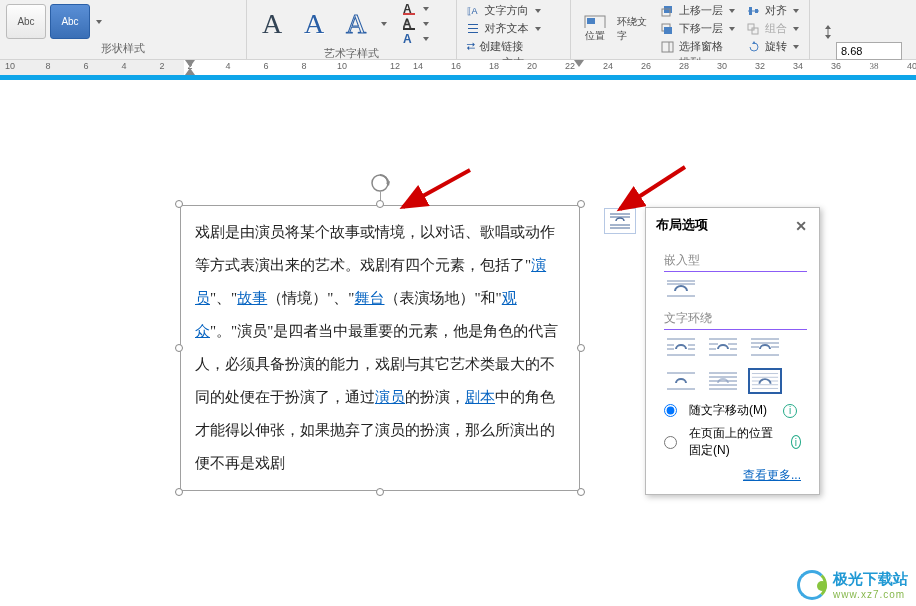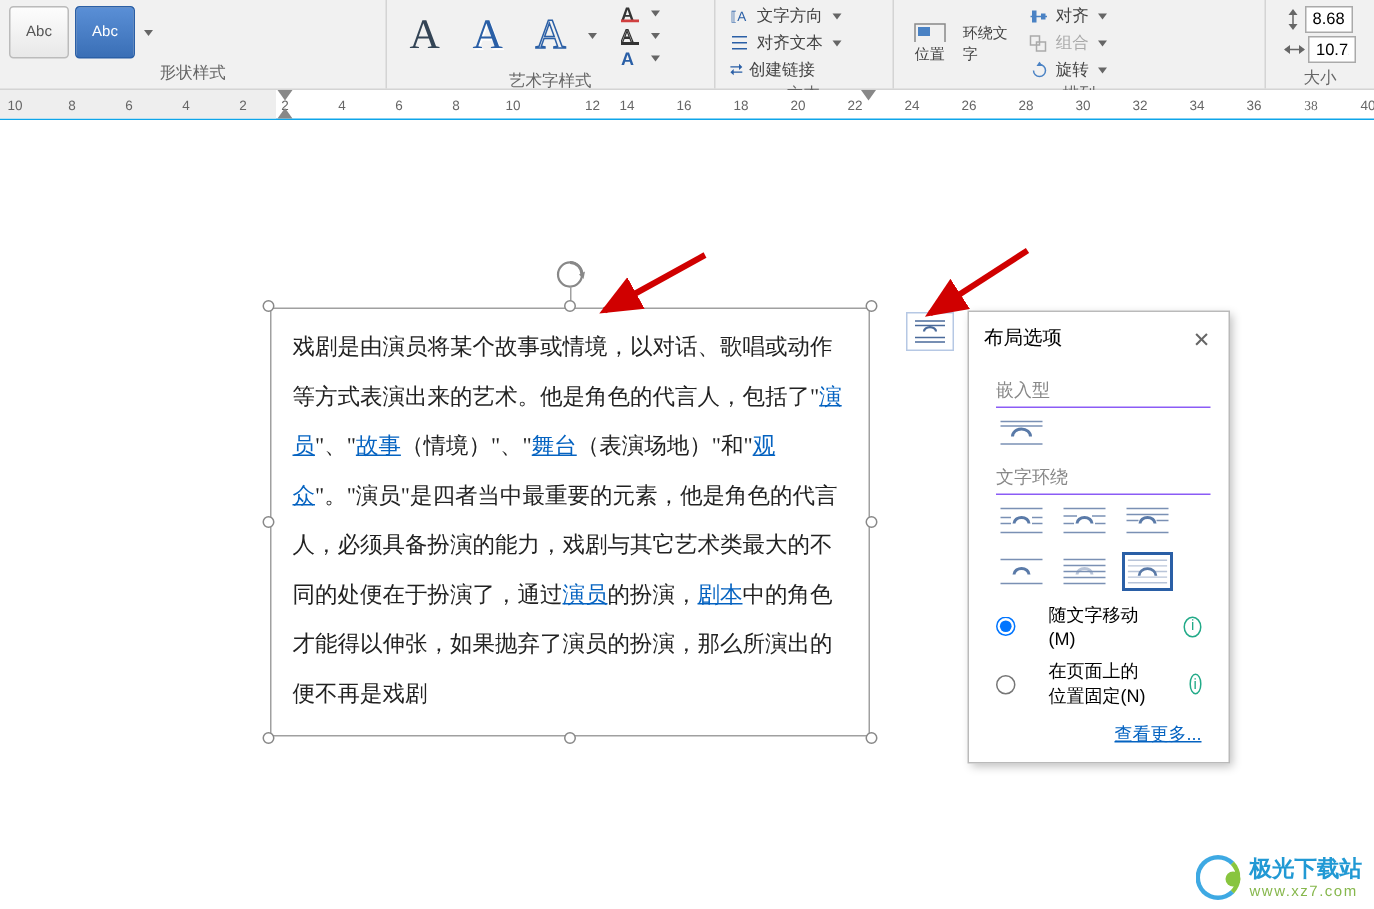--- a/index.html
+++ b/index.html
@@ -25,24 +25,24 @@
 .wa1 { color: #345; }
 .wa2 { color: #2a5fa6; text-shadow: 1px 1px 0 #fff; }
 .wa3 { color: transparent; -webkit-text-stroke: 1px #2a5fa6; }
 .link-icon { color:#2a5fa6; }
 
 .pos-icon { width: 36px; height: 28px; display:flex; flex-direction:column; align-items:center; justify-content:center; cursor:pointer; font-size:10px; color:#444;}
 .pos-icon svg { margin-bottom:1px;}
 
 .size-inputs { display:flex; flex-direction:column; gap:2px; padding:2px 6px;}
 .size-row { display:flex; align-items:center; gap:2px; font-size:11px;}
-.size-input { width:32px; height:18px; border:1px solid #aaa; padding:0 4px; font-size:11px; background:#fff;}
-
-
-.ruler { height: 20px; background: #fff; border-bottom:1px solid #0ea5e9; position: relative; font-size:9px; color:#666; display:flex; align-items:flex-end;}
+.size-input { width:66px; height:18px; border:1px solid #aaa; padding:0 4px; font-size:11px; background:#fff;margin-top:38px;}
+
+
+.ruler { height: 20px; background: #fff; border-bottom:5px solid #0ea5e9; position: relative; font-size:9px; color:#666; display:flex; align-items:flex-end;}
 .ruler-num { position:absolute; bottom:4px; transform:translateX(-50%); }
 .ruler-indent { position:absolute; top:0; width:0; height:0; border-left:5px solid transparent; border-right:5px solid transparent; }
 .ruler-indent.top { border-top:7px solid #888;}
 .ruler-indent.bot { border-bottom:7px solid #888; top:auto; bottom:0;}
 .ruler-margin { position:absolute; top:0; bottom:0; background:#eee;}
 
 
 .doc-area { position:absolute; left:0; right:0; top:80px; bottom:0; background:#fff; }
 
 
@@ -56,30 +56,30 @@
 .rotate-handle { position:absolute; left:50%; top:-32px; margin-left:-10px; width:20px; height:20px; }
 .rotate-handle svg { width:20px; height:20px; }
 .rotate-line { position:absolute; left:50%; top:-14px; width:1px; height:10px; background:#a0a0a0;}
 
 
 .layout-mini-btn { position:absolute; width:32px; height:26px; border:1px solid #b6c8e4; background:#fff; display:flex; align-items:center; justify-content:center; cursor:pointer;}
 .layout-mini-btn svg { width:22px; height:18px;}
 
 
 .layout-popup { position:absolute; width:175px; background:#fff; border:1px solid #bababa; box-shadow:2px 2px 6px rgba(0,0,0,.25); }
-.popup-header { display:flex; align-items:flex-end; justify-content:space-between; padding:8px 10px; font-weight:normal; font-size:13px;}
+.popup-header { display:flex; align-items:flex-end; justify-content:space-between; padding:8px 10px; font-weight:bold; font-size:13px;}
 .popup-close { cursor:pointer; color:#666; font-size:14px; width:16px; text-align:center;}
 .popup-body { padding:4px 18px 10px;}
 .popup-section-label { color:#888; font-size:12px; margin:6px 0 4px;}
 .popup-section-label.greyline { border-bottom:1px solid #8b5cf6; padding-bottom:2px; margin-right:-6px;}
 .wrap-grid { display:flex; flex-wrap:wrap; gap:8px 8px; margin:4px 0 8px;}
 .wrap-opt { width:34px; height:26px; border:1px solid transparent; display:flex; align-items:center; justify-content:center; cursor:pointer; padding:1px;}
 .wrap-opt.selected { border:2px solid #2a5fa6; }
 .wrap-opt svg { width:30px; height:22px;}
-.radio-row { display:flex; align-items:center; gap:22px; margin:6px 0; font-size:12px;}
+.radio-row { display:flex; align-items:center; gap:12px; margin:6px 0; font-size:12px;}
 .radio-row input { width:13px; height:13px;}
 .info-icon { width:14px; height:14px; border:1px solid #2a8; border-radius:50%; color:#2a8; font-size:10px; display:inline-flex; align-items:center; justify-content:center; margin-left:4px;}
 .see-more { text-align:right; color:#0563c1; text-decoration:underline; font-size:12px; margin-top:8px; cursor:pointer;}
 
 
 .arrow { position:absolute; }
 .arrow svg { overflow:visible;}
 
 
 .watermark { position:absolute; right:8px; bottom:6px; display:flex; align-items:center; gap:6px; opacity:.9;}
@@ -173,20 +173,45 @@
           </svg>
         <span>位置</span>
       </div>
       <div class="pos-icon">
         <svg width="22" height="18">
             <rect x="6" y="4" width="10" height="8" fill="none" stroke="#4a82c4"></rect>
             <line x1="1" y1="3" x2="22" y2="3" stroke="#888"></line>
             <line x1="1" y1="15" x2="22" y2="15" stroke="#888"></line>
           </svg>
         <span>环绕文字</span>
+      </div>
+      <div class="btn-stack">
+        <div class="ribbon-btn">
+            <svg width="14" height="12">
+              <rect x="3" y="1" width="8" height="7" fill="#4a82c4"></rect>
+              <rect x="1" y="4" width="8" height="7" fill="none" stroke="#888"></rect>
+            </svg>
+            <span>上移一层</span>
+            <span class="dd-arrow"></span>
+          </div>
+        <div class="ribbon-btn">
+            <svg width="14" height="12">
+              <rect x="1" y="1" width="8" height="7" fill="none" stroke="#888"></rect>
+              <rect x="3" y="4" width="8" height="7" fill="#4a82c4"></rect>
+            </svg>
+            <span>下移一层</span>
+            <span class="dd-arrow"></span>
+          </div>
+        <div class="ribbon-btn">
+            <svg width="14" height="12">
+              <rect x="1" y="1" width="11" height="10" fill="none" stroke="#888"></rect>
+              <line x1="8" y1="1" x2="8" y2="11" stroke="#888"></line>
+            </svg>
+            <span>选择窗格</span>
+          </div>
       </div>
       <div class="btn-stack">
         <div class="ribbon-btn">
             <svg width="14" height="12">
               <line x1="1" y1="6" x2="12" y2="6" stroke="#4a82c4"></line>
               <rect x="2" y="2" width="3" height="8" fill="#4a82c4"></rect>
               <rect x="8" y="4" width="3" height="4" fill="#4a82c4"></rect>
             </svg>
             <span>对齐</span>
             <span class="dd-arrow"></span>
@@ -276,21 +301,21 @@
   <div class="textbox-wrap">
     <div class="rotate-handle">
       <svg viewBox="0 0 20 20">
           <circle cx="10" cy="10" r="8" fill="none" stroke="#888" stroke-width="1.5"></circle>
           <path d="M10 2 A8 8 0 0 1 18 10" fill="none" stroke="#888" stroke-width="2"></path>
           <polygon points="16,10 20,8 19,13" fill="#888"></polygon>
         </svg>
     </div>
     <div class="rotate-line"></div>
     <div class="textbox">
-      <span>戏剧是由演员将某个故事或情境，以对话、歌唱或动作等方式表演出来的艺术。他是角色的代言人，包括了"</span><a>演员</a><span>"、"</span><a>故事</a><span>（情境）"、"</span><a>舞台</a><span>（表演场地）"和"</span><a>观众</a><span>"。"演员"是四者当中最重要的元素，他是角色的代言人，必须具备扮演的能力，戏剧与其它艺术类最大的不同的处便在于扮演了，通过</span><a>演员</a><span>的扮演，</span><a>剧本</a><span>中的角色才能得以伸张，如果抛弃了演员的扮演，那么所演出的便不再是戏剧</span>
+      <span>戏剧是由演员将某个故事或情境，以对话、歌唱或动作等方式表演出来的艺术。戏剧有四个元素，包括了"</span><a>演员</a><span>"、"</span><a>故事</a><span>（情境）"、"</span><a>舞台</a><span>（表演场地）"和"</span><a>观众</a><span>"。"演员"是四者当中最重要的元素，他是角色的代言人，必须具备扮演的能力，戏剧与其它艺术类最大的不同的处便在于扮演了，通过</span><a>演员</a><span>的扮演，</span><a>剧本</a><span>中的角色才能得以伸张，如果抛弃了演员的扮演，那么所演出的便不再是戏剧</span>
     </div>
     <div class="handle h-nw"></div>
     <div class="handle h-n"></div>
     <div class="handle h-ne"></div>
     <div class="handle h-w"></div>
     <div class="handle h-e"></div>
     <div class="handle h-sw"></div>
     <div class="handle h-s"></div>
     <div class="handle h-se"></div>
   </div>

